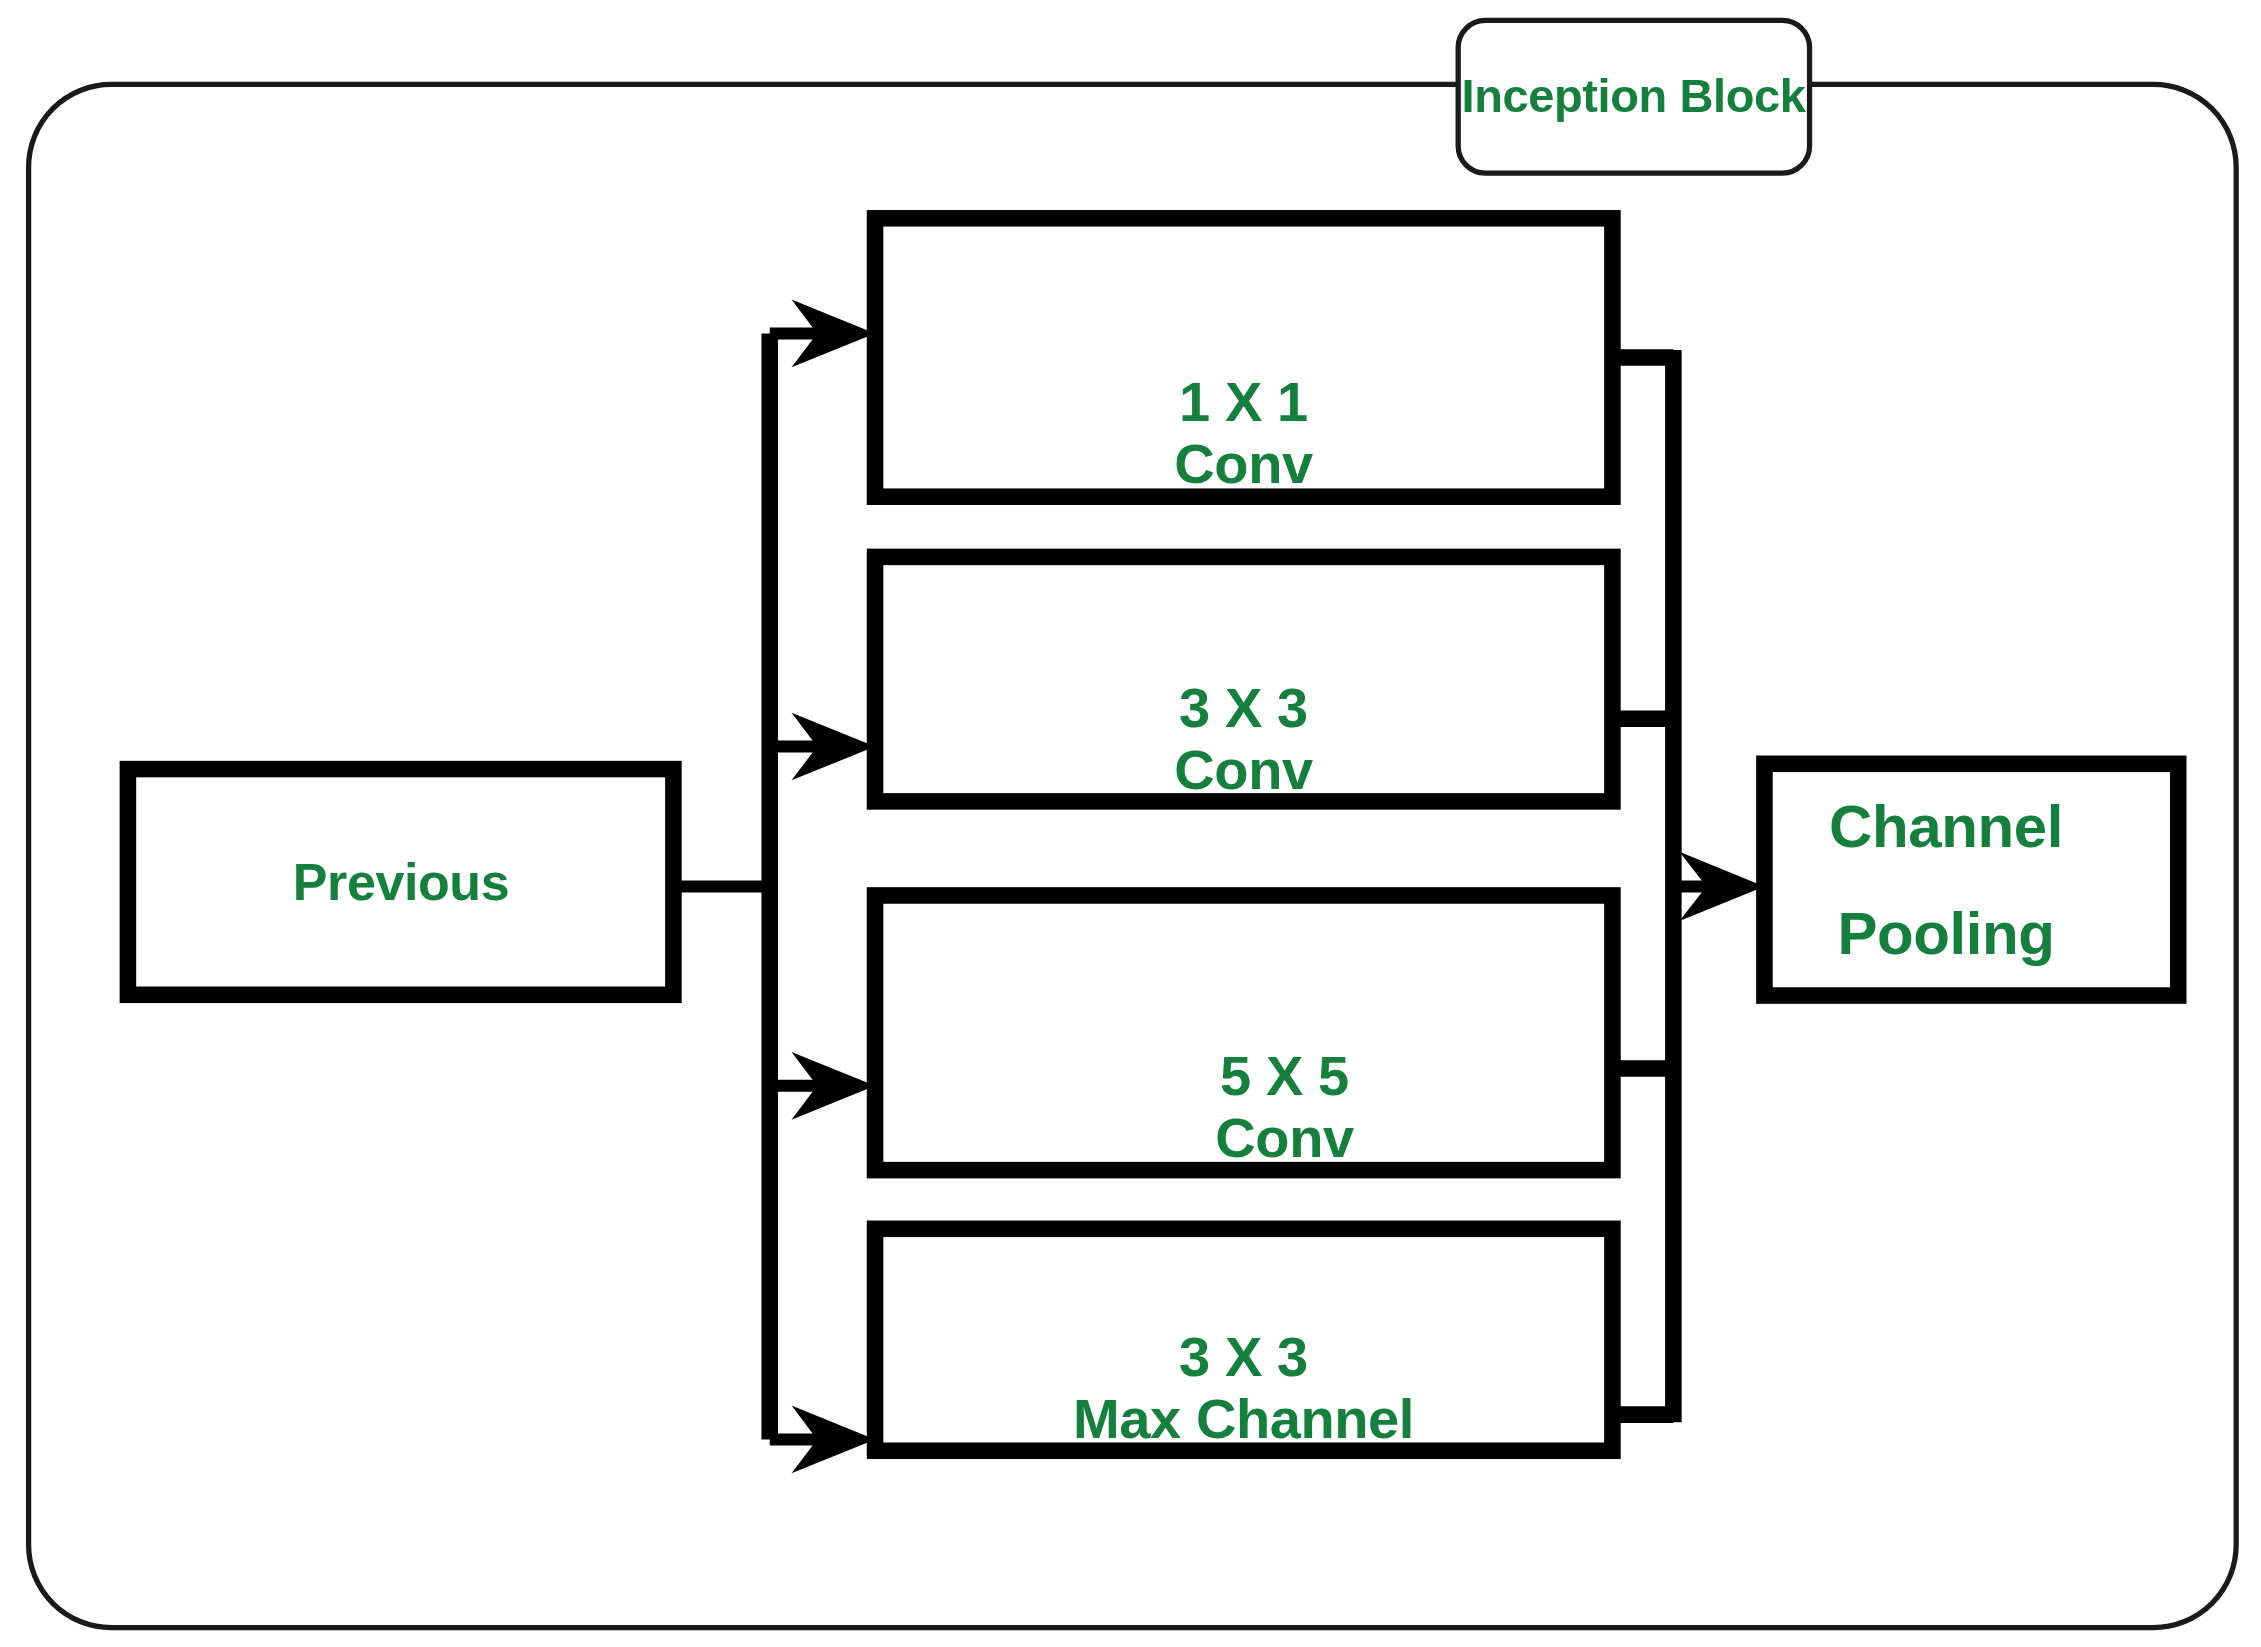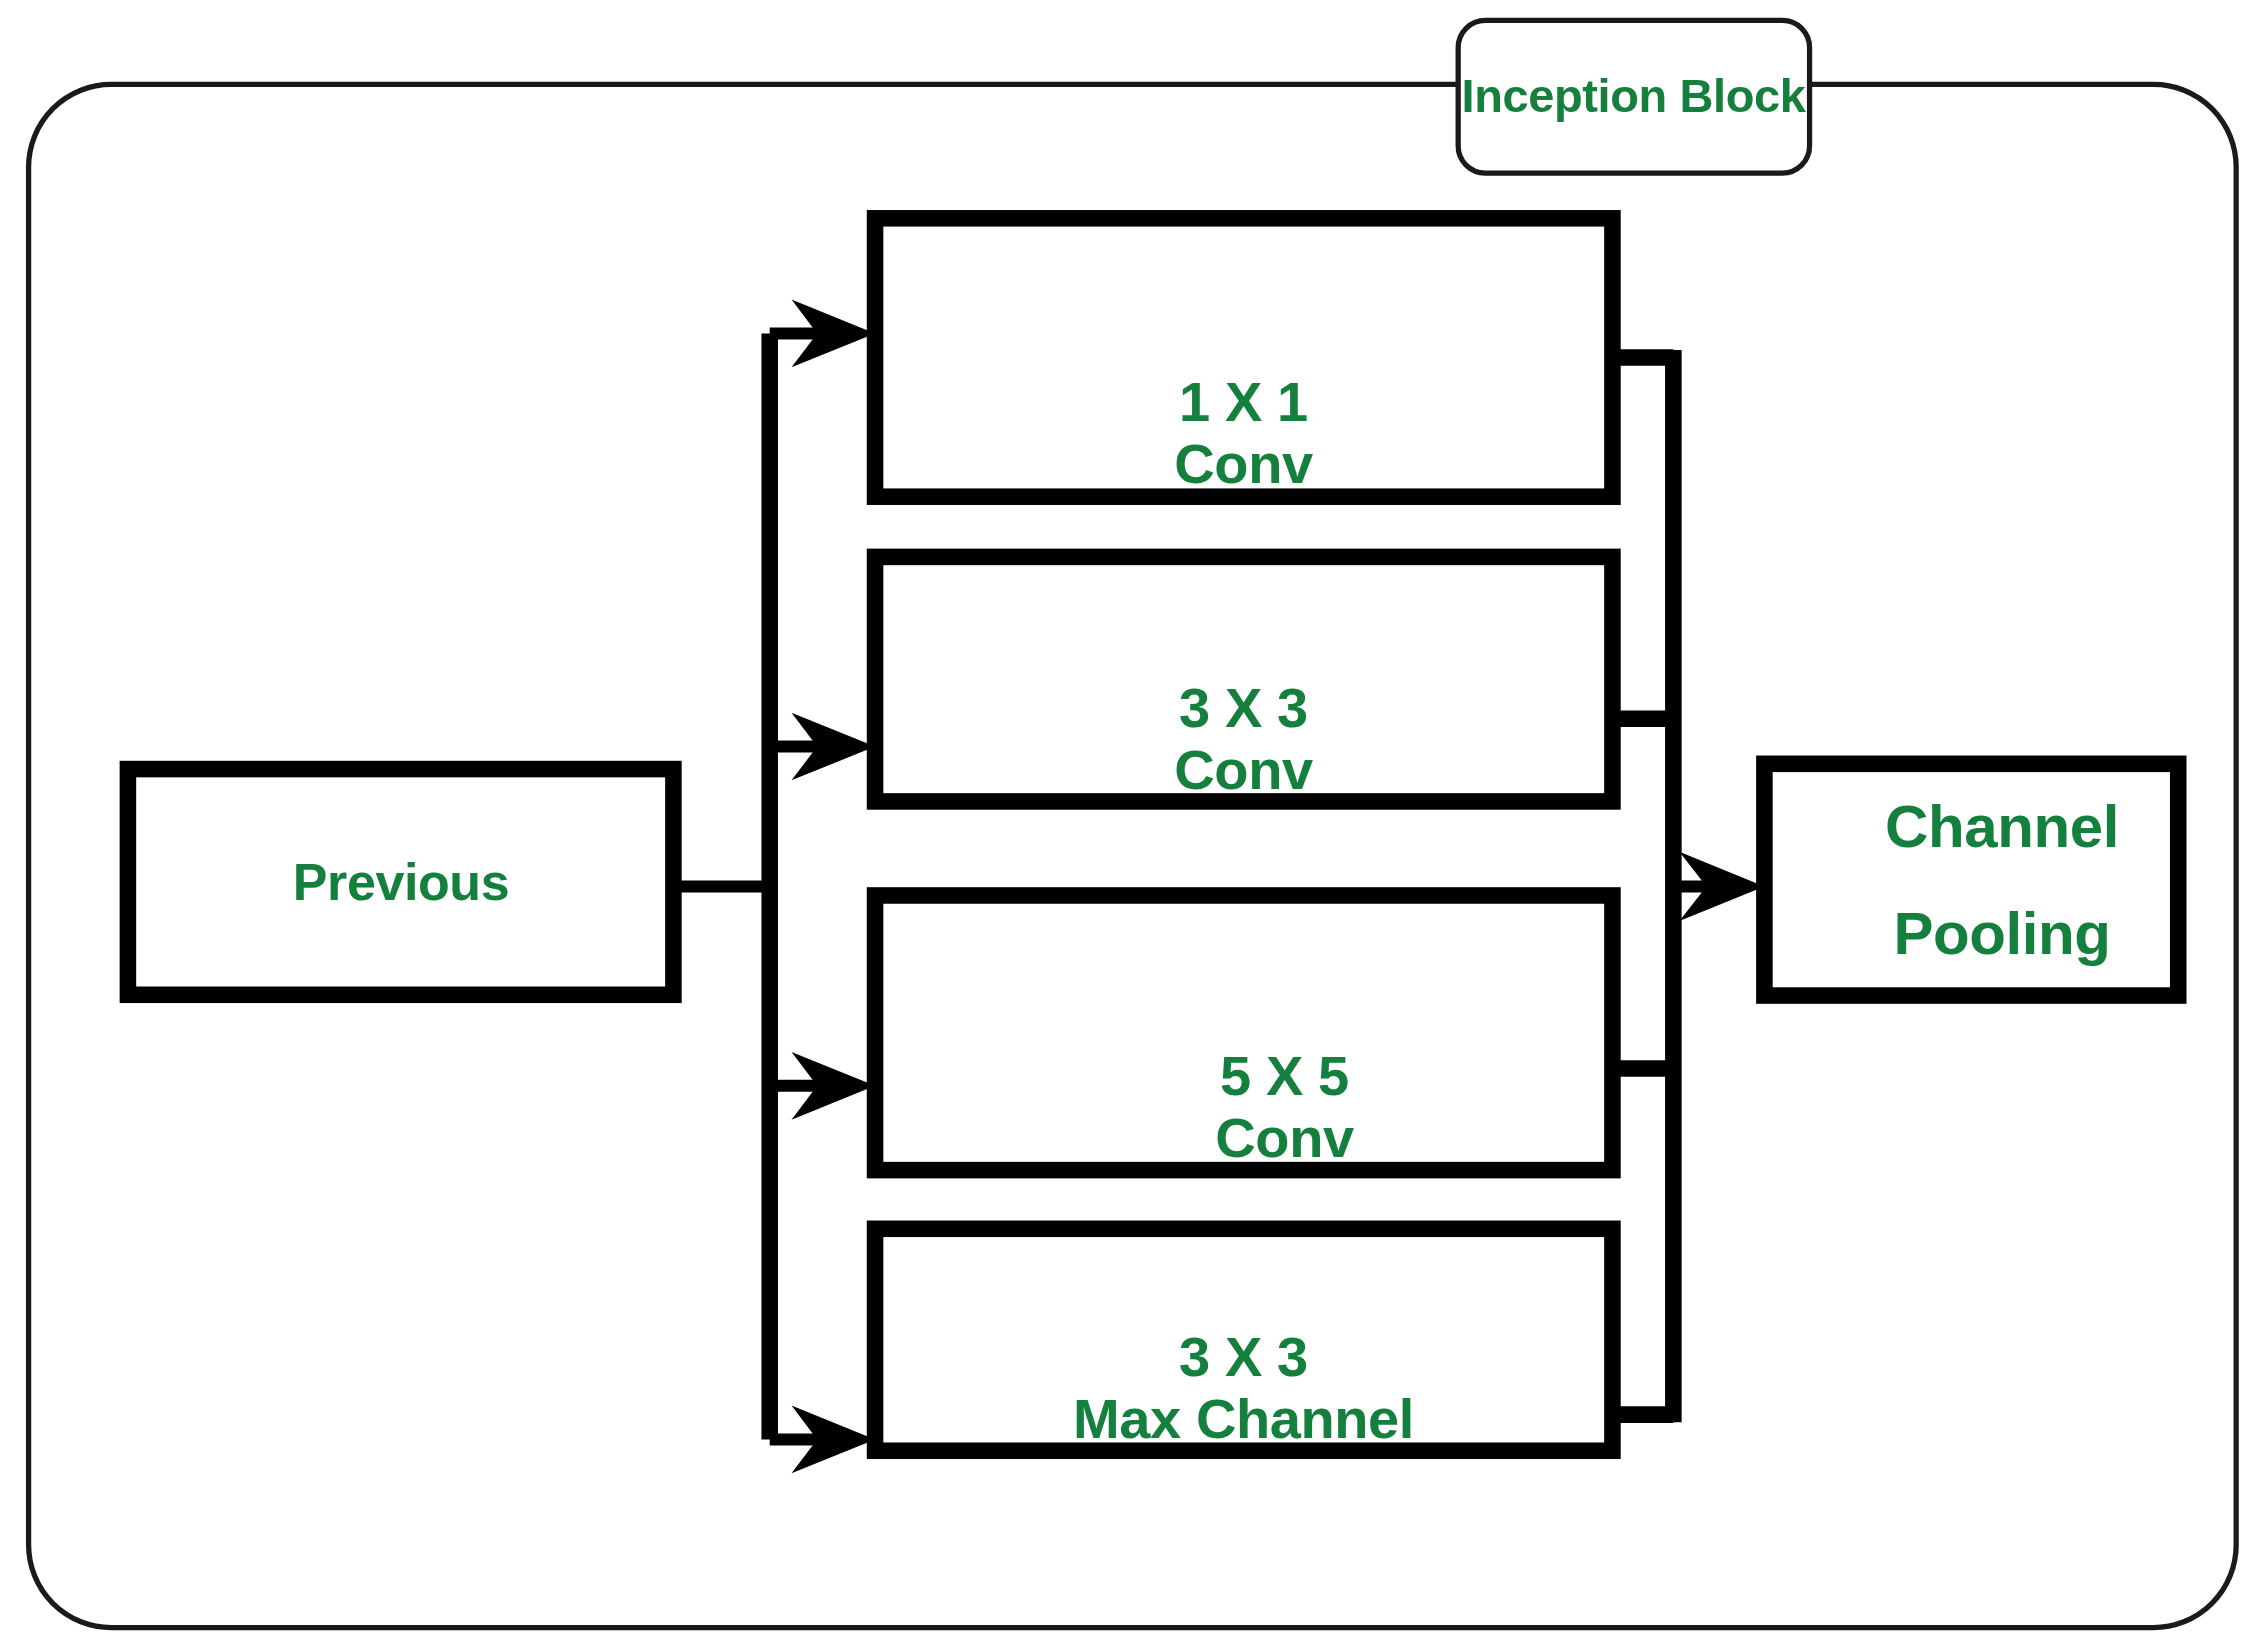--- a/index.html
+++ b/index.html
@@ -118,19 +118,19 @@
   <div class="node-label box-label" style="left:916px; top:895px; width:737px; height:275px;">
     <span class="l1">5 X 5</span>
     <span class="l2">Conv</span>
   </div>
 
   <div class="node-label box-label" style="left:875px; top:1229px; width:737px; height:222px;">
     <span class="l1">3 X 3</span>
     <span class="l2">Max Channel</span>
   </div>
 
-  <div class="node-label concat-label" style="left:1795px; top:764px; width:414px; height:232px;gap:40px;">
+  <div class="node-label concat-label" style="left:1739px; top:764px; width:414px; height:232px;gap:40px;">
     <span class="l1">Channel</span>
     <span class="l2">Pooling</span>
   </div>
 
 </div>
 
 
 </body></html>

